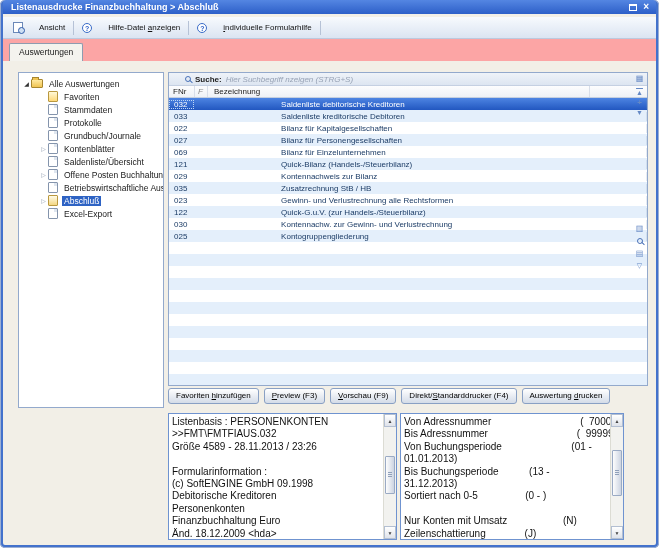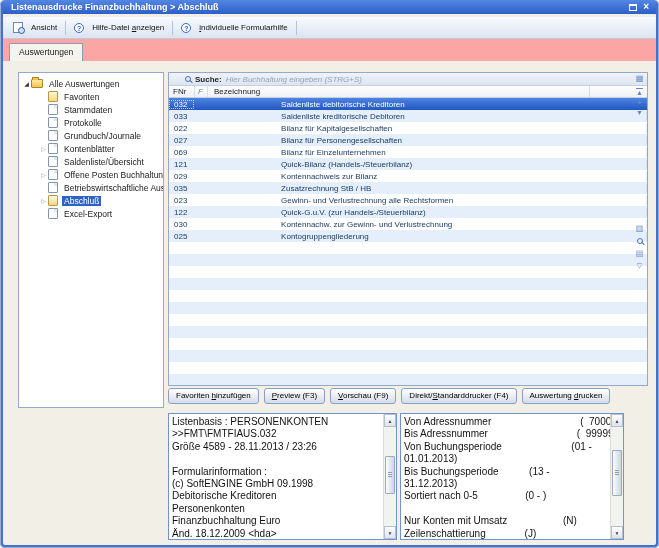--- a/index.html
+++ b/index.html
@@ -15,21 +15,21 @@
     background:linear-gradient(#5486e2,#2d5fc8);
     border-radius:3px 3px 0 0;color:#fff;font-size:9px;font-weight:bold;
     line-height:14px;padding-left:8px;}
   .winbtns{position:absolute;right:7px;top:0;height:14px;display:flex;align-items:center;gap:6px;}
   .restore{width:8px;height:7px;border:1px solid #fff;box-shadow:inset 0 1px 0 #fff;background:transparent;}
   .closeg{font-size:10px;font-weight:bold;line-height:1;color:#fff;}
   
   .toolbar{position:absolute;left:3px;top:17px;right:3px;height:22px;
     background:linear-gradient(#f7fafd,#dbe4f2);border-bottom:1px solid #bcc9de;
     display:flex;align-items:center;padding-left:3px;font-size:8px;color:#111;}
-  .tbitem{display:flex;align-items:center;gap:8px;padding:0 7px;height:18px;cursor:default;text-align:right;}
+  .tbitem{display:flex;align-items:center;gap:16px;padding:0 7px;height:18px;cursor:default;text-align:right;}
   .tbsep{width:1px;height:14px;background:#b6c2d6;margin:0 1px;}
   .tbico.view{width:10px;height:11px;background:#fff;border:1px solid #6b88b8;position:relative;flex:none;}
   .tbico.view::after{content:"";position:absolute;width:5px;height:5px;border:1px solid #2f5aa8;
     border-radius:50%;right:-3px;bottom:-2px;background:#cfe0f4;}
   .tbico.help{width:10px;height:10px;border-radius:50%;border:1px solid #3a6cc8;background:#fff;
     color:#2f62c8;font-size:7px;font-weight:bold;text-align:center;line-height:9px;flex:none;}
   .tbico.help::before{content:"?";}
   .tbitem u{text-decoration:underline;}
   
   .tabband{position:absolute;left:3px;top:39px;right:3px;height:22px;background:#fca5a5;}
@@ -226,21 +226,21 @@
           <span class="ti doc"></span>
           <span class="tlabel">Excel-Export</span>
         </div>
       </div>
   </div>
 
   <div class="main">
     <div class="searchbar">
       <span class="mag"></span>
       <span class="slabel">Suche:</span>
-      <span class="sph">Hier Buchhaltung eingeben (STRG+S)</span>
+      <span class="sph">Hier Suchbegriff nzeigen (STRG+S)</span>
     </div>
     <div class="ghead">
       <div class="hc c-nr">FNr</div>
       <div class="hc c-f">F</div>
       <div class="hc c-name">Bezeichnung</div>
       <div class="hc c-rest"></div>
     </div>
     <div class="gbody">
 
         <div class="grow selected">

